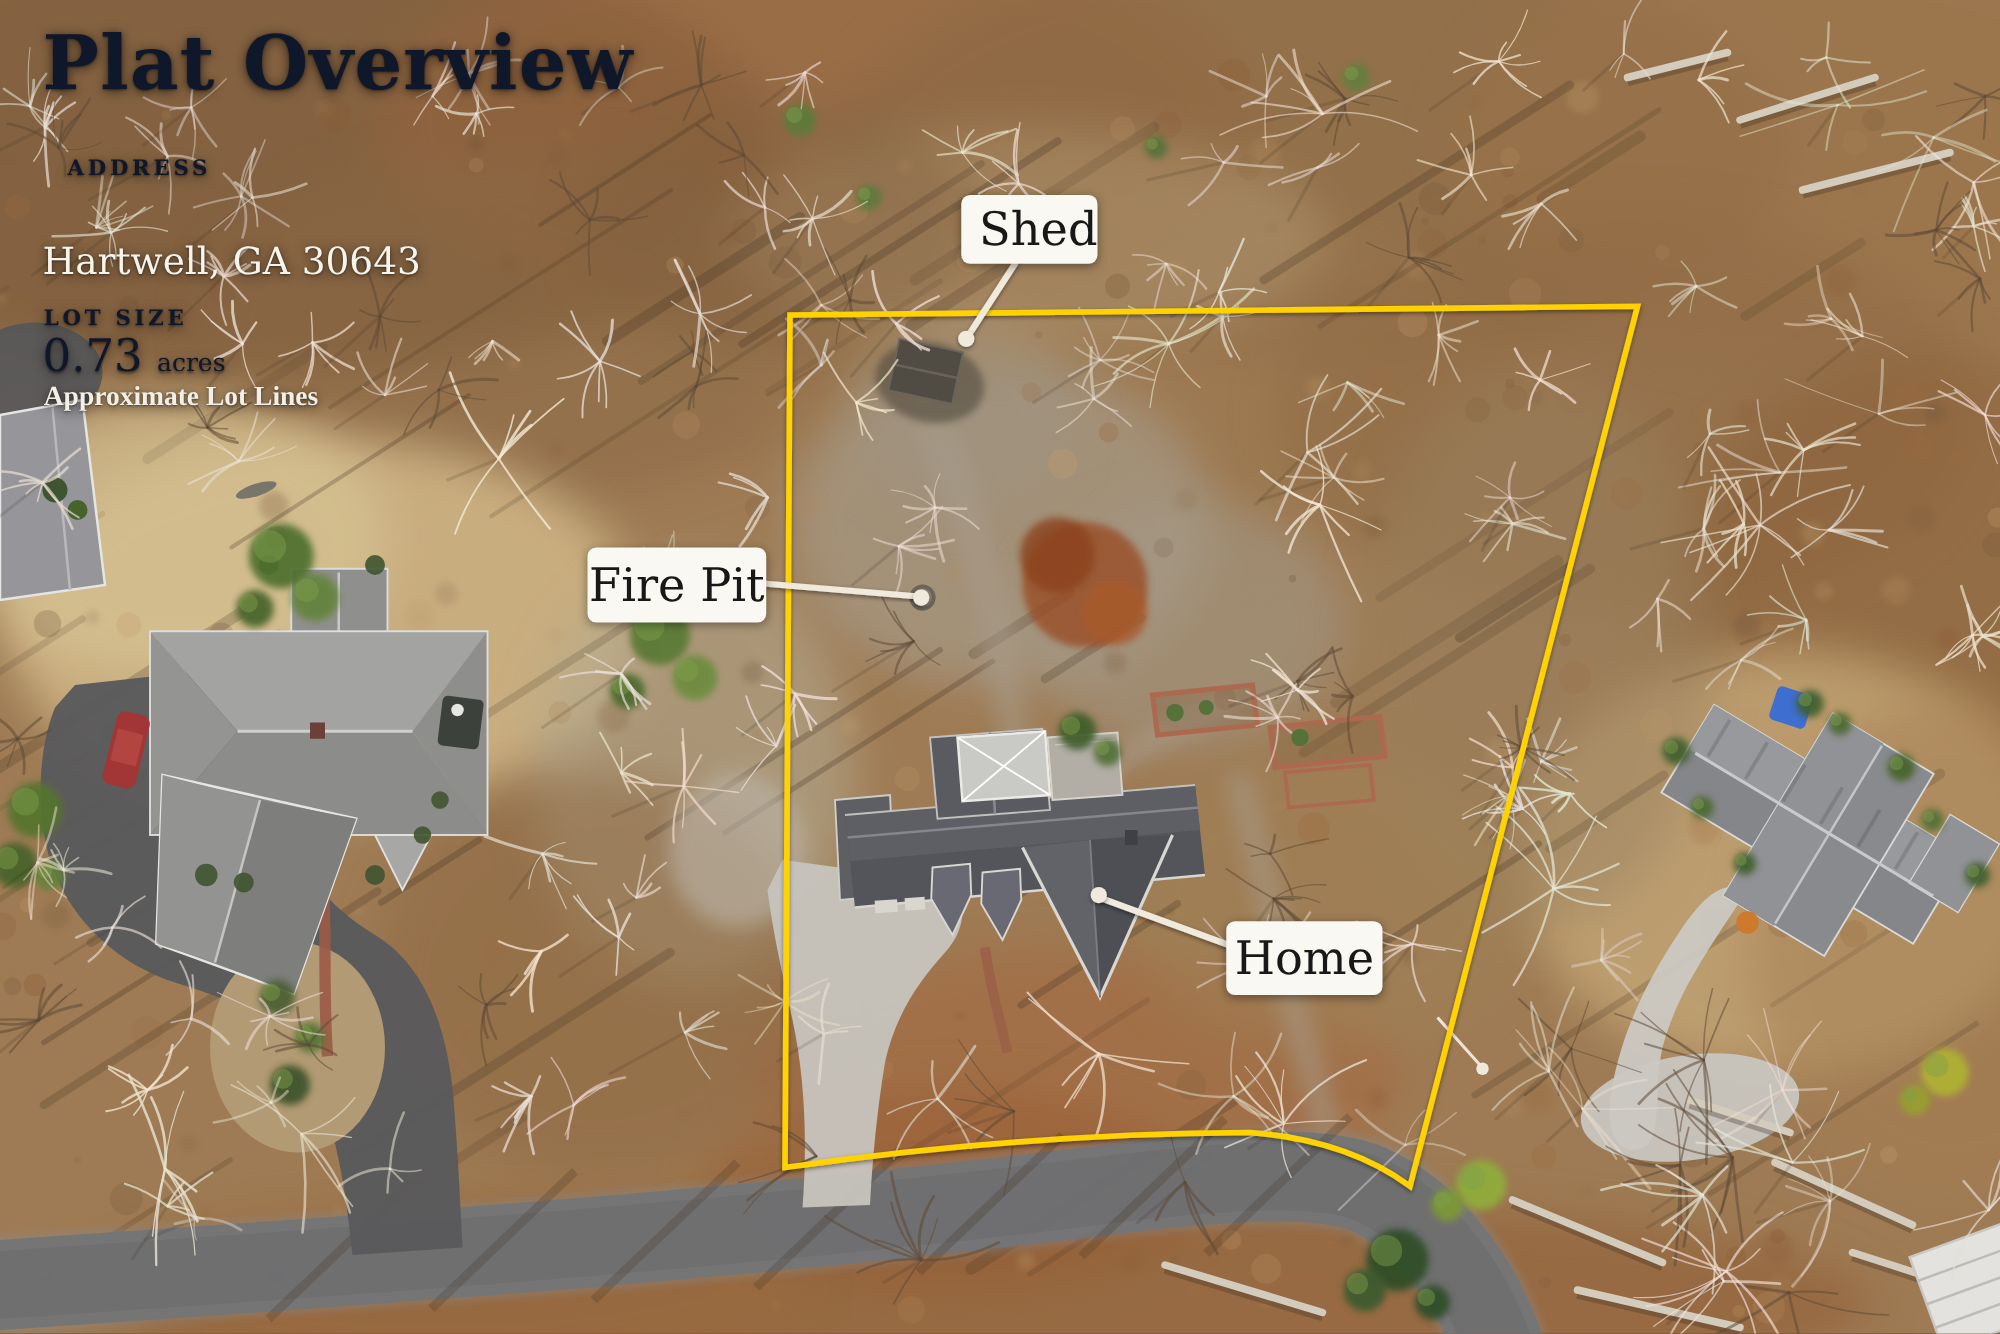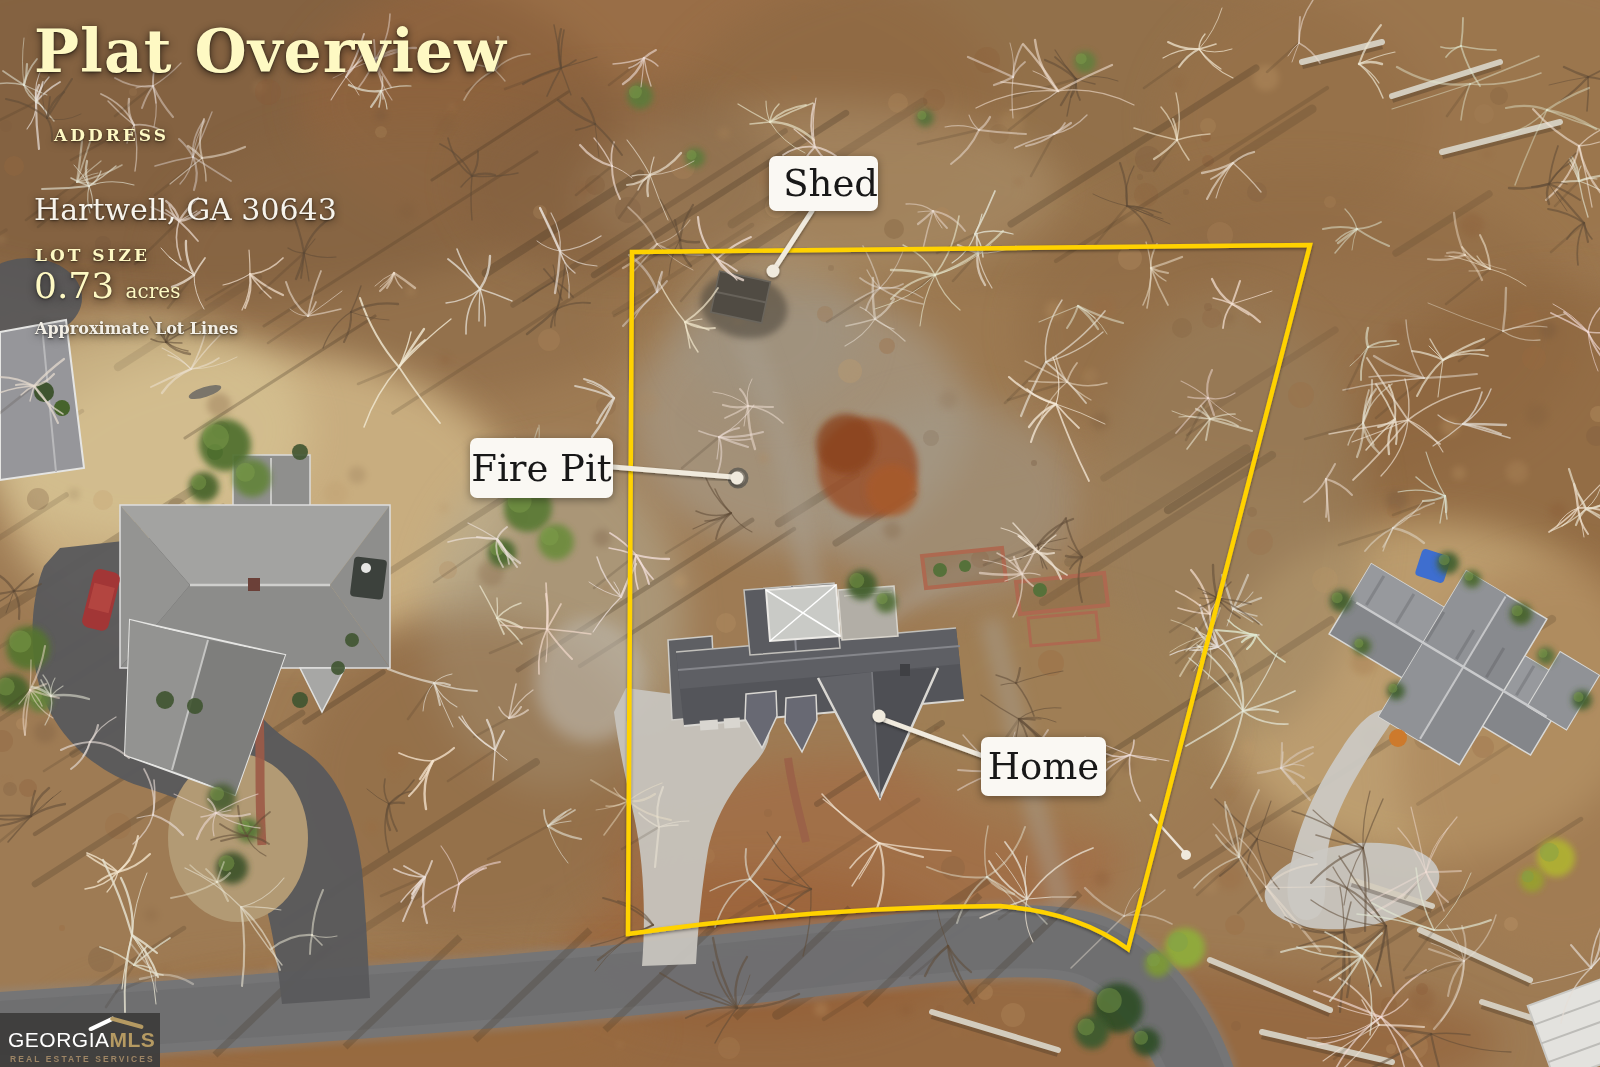--- a/index.html
+++ b/index.html
@@ -1,31 +1,31 @@
 <!DOCTYPE html>
 <html><head>
 <meta charset="utf-8">
 <style>
   html,body{margin:0;padding:0;background:#141414;}
   .stage{position:relative;width:1600px;height:1067px;overflow:hidden;
          font-family:"DejaVu Serif",serif;background:#9e7b54;}
   svg.layer{position:absolute;left:0;top:0;width:1600px;height:1067px;}
 
   
-  .hdr-text{position:absolute;color:#fef9c3;white-space:nowrap;
+  .hdr-text{position:absolute;color:#0f172a;white-space:nowrap;
             text-shadow:0 2px 9px rgba(0,0,0,.62), 0 1px 2px rgba(0,0,0,.45);}
   .title{left:34px;top:16px;font-size:60px;font-weight:600;letter-spacing:1px;}
   .kicker{font-size:17px;font-weight:700;letter-spacing:3px;}
   .addr-label{left:35px;top:125px;margin-left:19px;}
   .addr1{left:34px;top:146px;font-size:37px;}
   .addr2{left:34px;top:192px;font-size:30px;color:#f7f4ec;}
   .lot-label{left:35px;top:245px;}
   .lot-size{left:34px;top:265px;font-size:36px;}
   .lot-size .unit{font-size:20px;}
-  .lot-note{left:35px;top:319px;font-size:16px;font-weight:600;color:#f3efe6;}
+  .lot-note{left:35px;top:304px;font-size:22px;font-weight:600;color:#f3efe6;font-family:Liberation Serif, serif;}
 
   
   .map-label{position:absolute;display:flex;align-items:center;justify-content:center;
              background:#FAF8F3;border-radius:7px;color:#181818;font-size:37px;
              box-shadow:0 2px 8px rgba(0,0,0,.38);}
 
   
   .logo{position:absolute;left:0;bottom:0;width:160px;height:54px;
         background:rgba(62,61,60,.96);font-family:"Liberation Sans",sans-serif;}
   .logo-roof{position:absolute;left:88px;top:3px;width:58px;height:15px;}
@@ -1866,21 +1866,13 @@
   <div class="hdr-text title">Plat Overview</div>
   <div class="hdr-text kicker addr-label">ADDRESS</div>
   <div class="hdr-text addr2">Hartwell, GA 30643</div>
   <div class="hdr-text kicker lot-label">LOT SIZE</div>
   <div class="hdr-text lot-size">
     <span>0.73</span>
     <span class="unit">acres</span>
   </div>
   <div class="hdr-text lot-note">Approximate Lot Lines</div>
 
-  <div class="logo">
-    <svg class="logo-roof" viewBox="0 0 58 16">
-      <polyline points="1,14 24,3" fill="none" stroke="#ffffff" stroke-width="4.5" stroke-linecap="round"></polyline>
-      <polyline points="24,3 55,11.5" fill="none" stroke="#b59a62" stroke-width="4.5" stroke-linecap="round"></polyline>
-    </svg>
-    <div class="logo-brand"><span class="lg-georgia">GEORGIA</span><span class="lg-mls">MLS</span></div>
-    <div class="logo-tagline">REAL ESTATE SERVICES</div>
-  </div>
 </div>
 
 </body></html>

